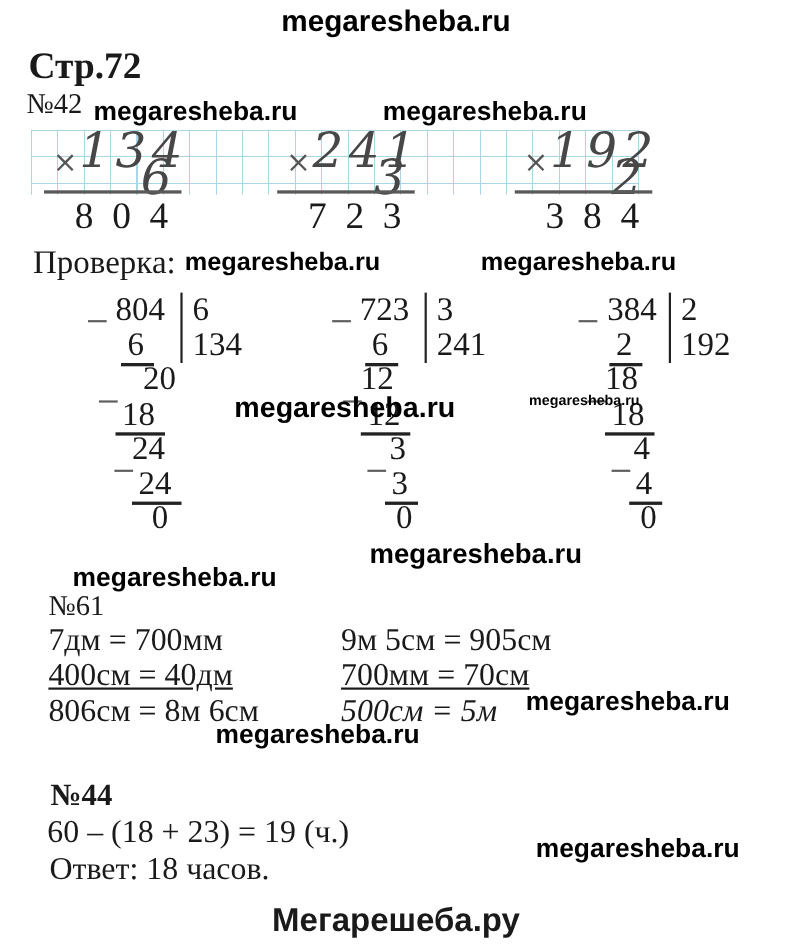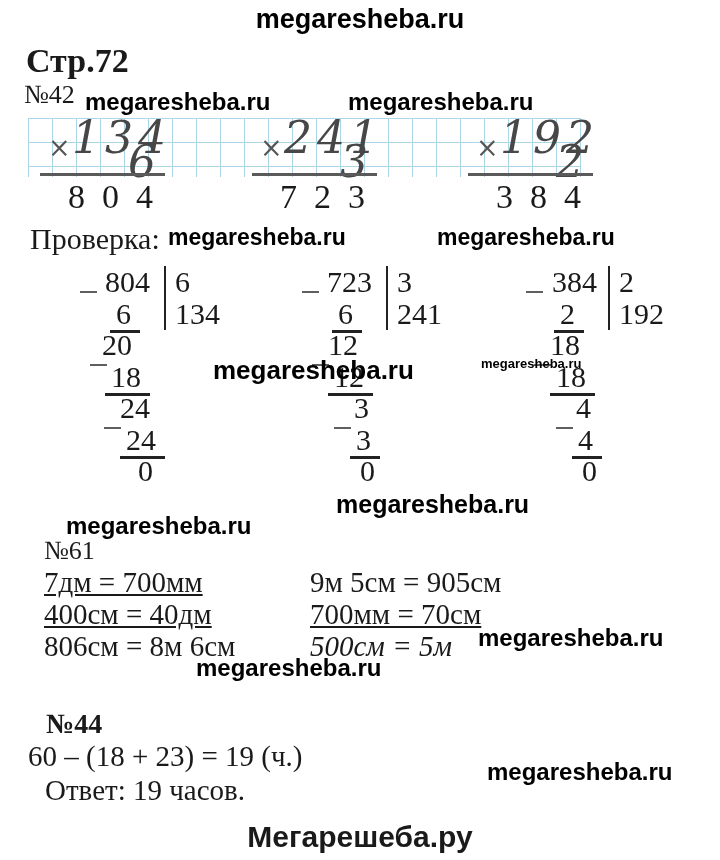--- a/index.html
+++ b/index.html
@@ -99,21 +99,21 @@
 </div>
 
 <div class="abs check-label">Проверка:</div>
 <div class="abs wm wm-23" style="left:168px;top:224px;">megaresheba.ru</div>
 <div class="abs wm wm-23" style="left:437px;top:224px;">megaresheba.ru</div>
 
 <div class="division" style="left:80px;">
   <div class="ladder">
     <div class="drow" style="padding-left:25px;"><span class="minus" style="left:0px;top:25px;"></span><span>804</span></div>
     <div class="drow" style="padding-left:36px;"><span class="u">6</span></div>
-    <div class="drow" style="padding-left:22px;"><span>20</span></div>
+    <div class="drow" style="padding-left:22px;text-align:right;"><span>20</span></div>
     <div class="drow" style="padding-left:31px;"><span class="minus" style="left:10px;top:3px;"></span><span class="u">18</span></div>
     <div class="drow" style="padding-left:40px;"><span>24</span></div>
     <div class="drow" style="padding-left:46px;"><span class="minus" style="left:24px;top:3px;"></span><span class="u">24</span></div>
     <div class="drow" style="padding-left:58px;"><span>0</span></div>
   </div>
   <div class="quot">
     <div>6</div>
     <div>134</div>
   </div>
 </div>
@@ -149,29 +149,29 @@
     <div>192</div>
   </div>
 </div>
 
 <div class="abs wm wm-26" style="left:213px;top:355px;">megaresheba.ru</div>
 <div class="abs wm wm-13" style="left:481px;top:356px;">megaresheba.ru</div>
 <div class="abs wm wm-25" style="left:336px;top:490px;">megaresheba.ru</div>
 <div class="abs wm wm-24" style="left:66px;top:512px;">megaresheba.ru</div>
 
 <div class="abs prob-label" style="left:44px;top:536px;">№61</div>
-<div class="abs math-line" style="left:44px;top:566px;text-decoration:underline;">7дм = 700мм</div>
+<div class="abs math-line" style="left:44px;top:566px;">7дм = 700мм</div>
 <div class="abs math-line" style="left:44px;top:598px;text-decoration:underline;">400см = 40дм</div>
 <div class="abs math-line" style="left:44px;top:630px;text-align:center;">806см = 8м 6см</div>
 <div class="abs math-line" style="left:310px;top:566px;">9м 5см = 905см</div>
 <div class="abs math-line" style="left:310px;top:598px;text-decoration:underline;">700мм = 70см</div>
 <div class="abs math-line" style="left:310px;top:630px;font-style:italic;">500см = 5м</div>
 
 <div class="abs wm wm-24" style="left:478px;top:624px;">megaresheba.ru</div>
 <div class="abs wm wm-24" style="left:196px;top:654px;">megaresheba.ru</div>
 
 <div class="abs prob-label bold" style="left:46px;top:708px;font-size:28px;">№44</div>
-<div class="abs math-line" style="left:28px;top:740px;">60 – (18 + 23) = 19 (ч.)</div>
-<div class="abs math-line" style="left:45px;top:774px;">Ответ: 19 часов.</div>
+<div class="abs math-line" style="left:43px;top:740px;">60 – (18 + 23) = 19 (ч.)</div>
+<div class="abs math-line" style="left:45px;top:774px;">Ответ: 18 часов.</div>
 
 <div class="abs wm wm-24" style="left:487px;top:758px;">megaresheba.ru</div>
 
 <div class="abs footer">Мегарешеба.ру</div>
 
 </body></html>

